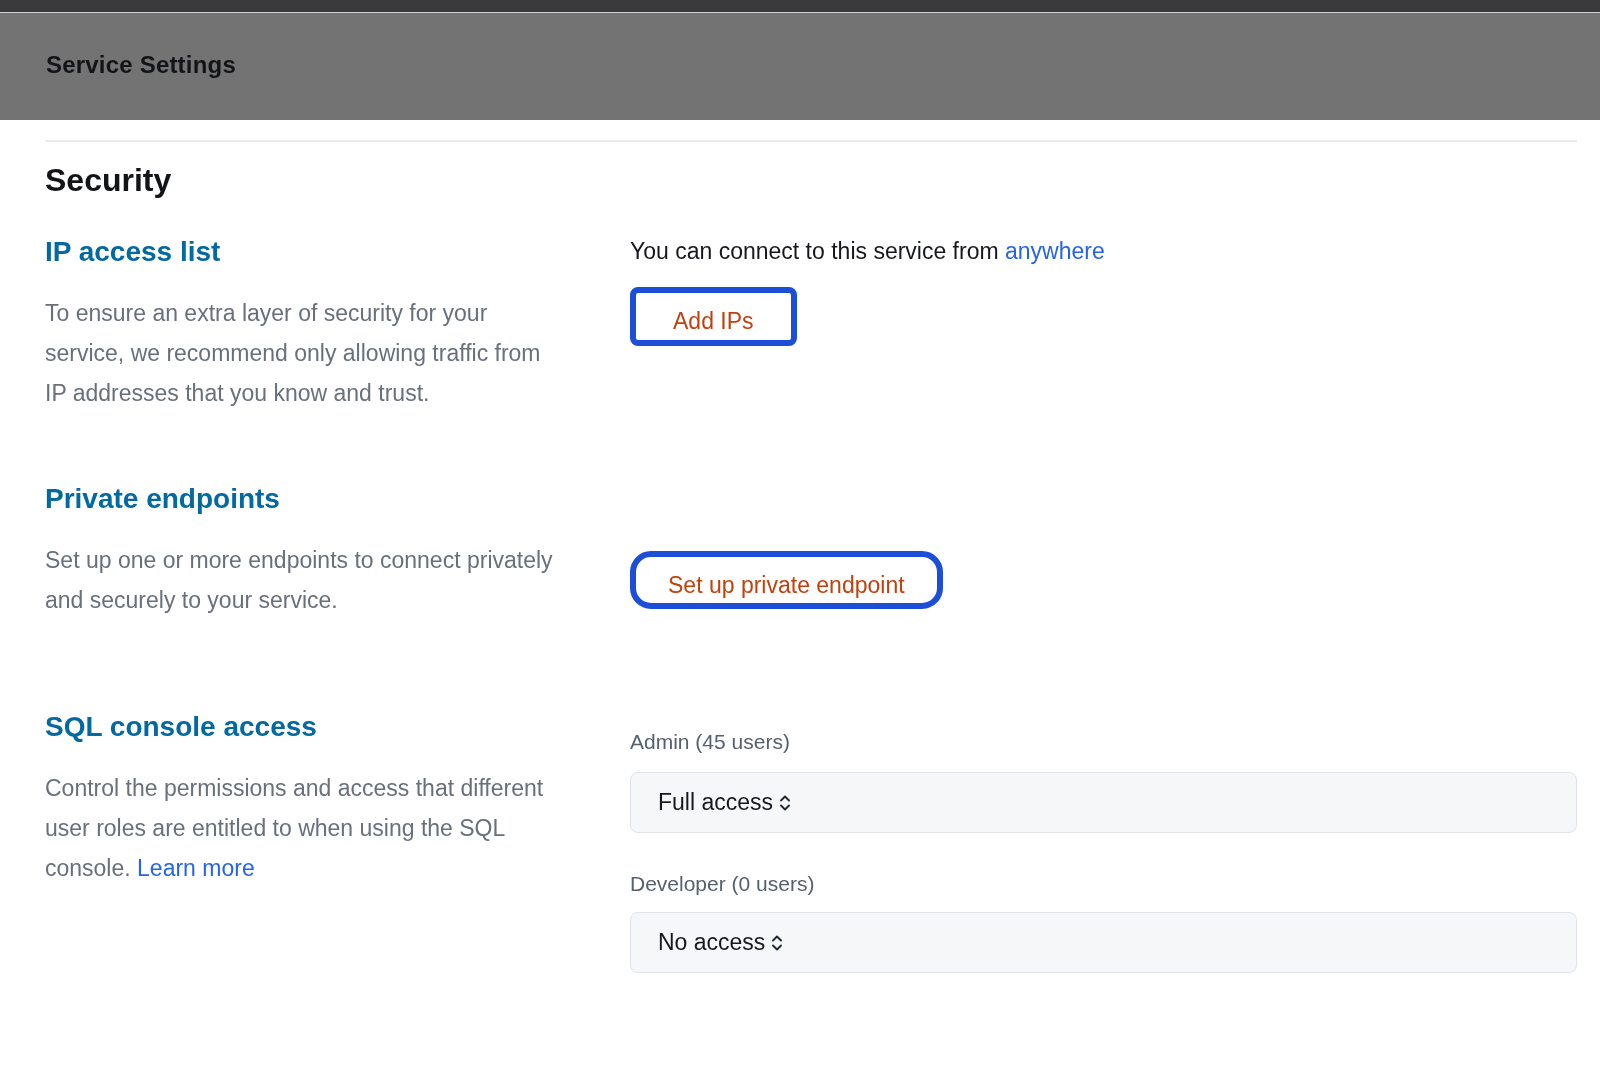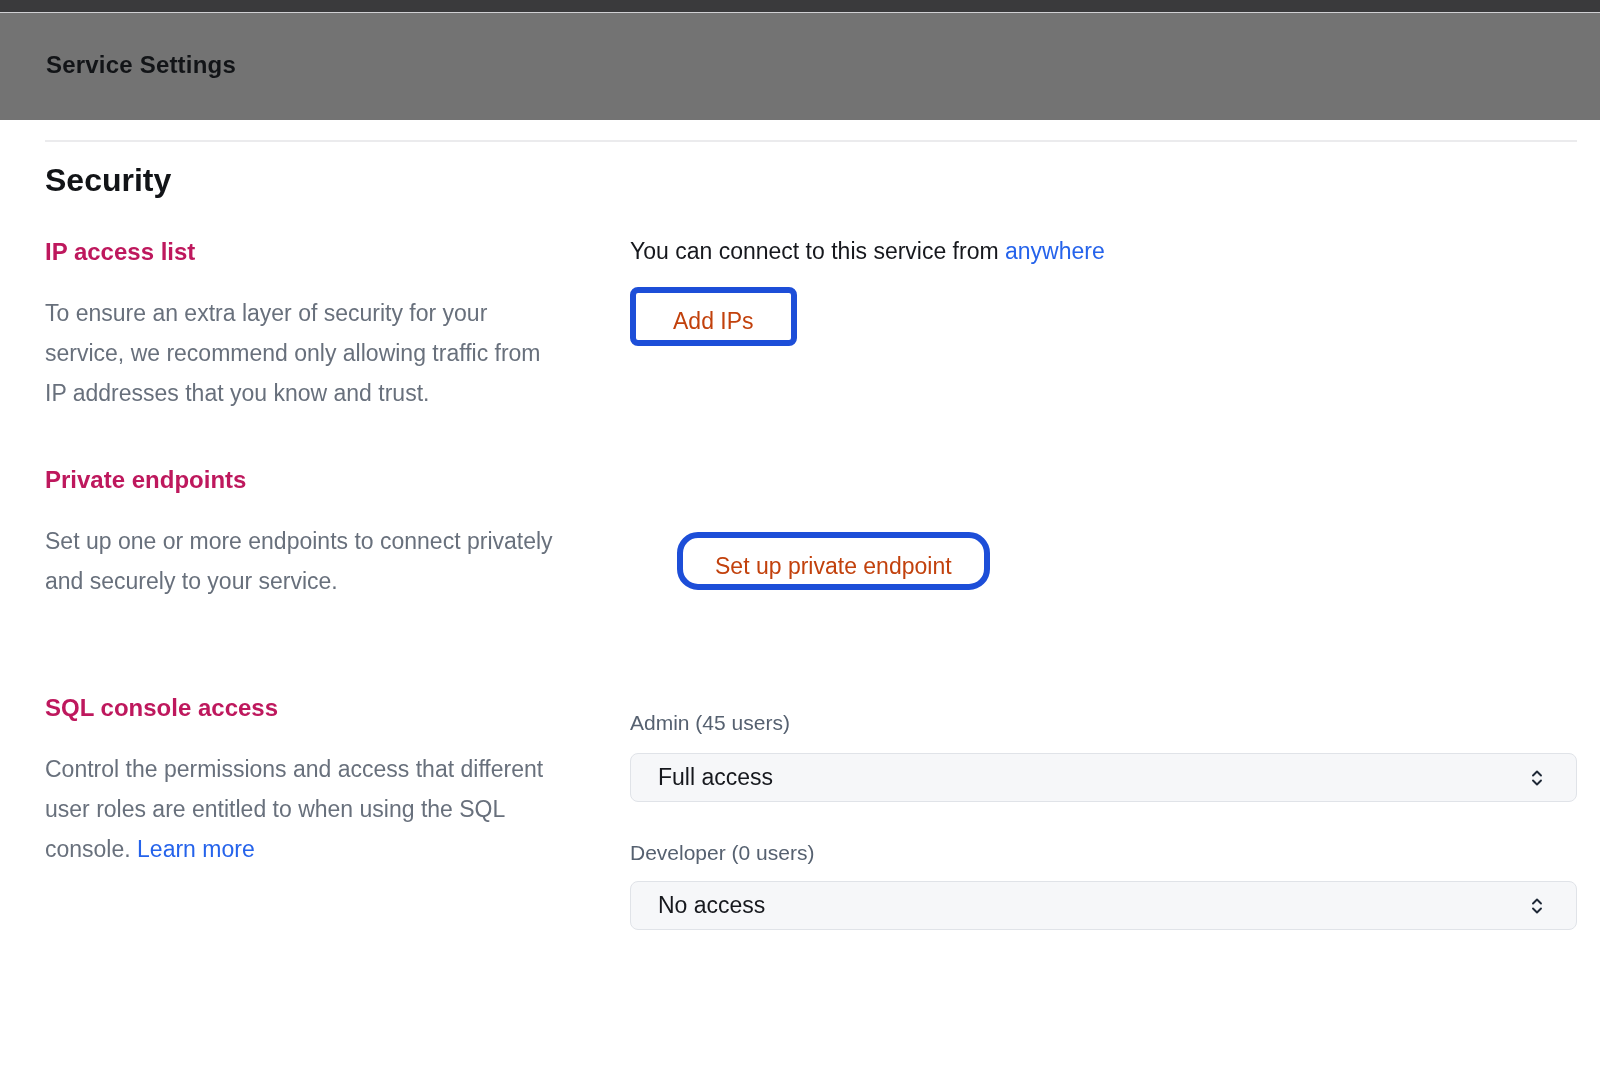--- a/index.html
+++ b/index.html
@@ -12,47 +12,47 @@
             border-bottom: 4px solid #737373; background: #737373; }
   .header .title { font-size: 24px; font-weight: 700; color: #121417; letter-spacing: .2px; }
 
   .content { padding: 0 23px 0 45px; }
 
   .section-divider { height: 2px; background: #ebebed; margin-top: 20px; }
 
   .section-heading { font-size: 32px; font-weight: 700; color: #121417; margin-top: 21px; line-height: 34px; }
 
   .row { display: grid; grid-template-columns: 585px 1fr; align-items: start; }
-  .row h3 { font-size: 24px; font-weight: 700; color: #be185d; line-height: 29px; }
+  .row h3 { font-size: 28px; font-weight: 700; color: #0369a1; line-height: 29px; }
   .row p { margin-top: 27px; font-size: 23px; line-height: 40px; color: #68707c; }
 
   .row-ip { margin-top: 40px; }
   .row-ip p { width: 505px; }
-  .row-pe { margin-top: 52px; gap: 47px; }
+  .row-pe { margin-top: 71px; }
   .row-pe p { width: 550px; }
   .row-sql { margin-top: 92px; }
   .row-sql p { width: 535px; }
 
   a.link { color: #2563eb; text-decoration: none; cursor: pointer; }
 
   .status-line { font-size: 23px; line-height: 28px; color: #16181d; }
 
   .btn { display: inline-block; background: #ffffff; border: 6px solid #1d4ed8; border-radius: 8px;
          font-size: 23px; color: #c2410c; font-family: "Liberation Sans", sans-serif;
          height: 59px; line-height: 57px; padding: 0 37px; cursor: pointer; }
   .btn-add-ips { margin-top: 22px; }
   .btn-endpoint { margin-top: 67px; height: 58px; line-height: 56px; padding: 0 32px; border-radius: 21px; }
 
   .field-label { font-size: 21px; line-height: 26px; color: #566170; }
   .field-label-admin { margin-top: 17px; }
   .field-label-dev { margin-top: 38px; }
 
-  .select { margin-top: 17px; height: 49px; width: 100%; background: #f6f7f9;
+  .select { margin-top: 17px; height: 61px; width: 100%; background: #f6f7f9;
             border: 1px solid #e0e3e8; border-radius: 8px; display: flex;
-            align-items: center; justify-content: space-between; padding: 17px 27px;
+            align-items: center; justify-content: flex-start; padding: 17px 27px;
             font-size: 23px; color: #16181d; cursor: pointer; }
   .select-dev { margin-top: 15px; }
   .chevrons { display: flex; align-items: center; }
 </style>
 </head>
 <body>
 
 <div class="topbar"></div>
 
 <div class="header">

